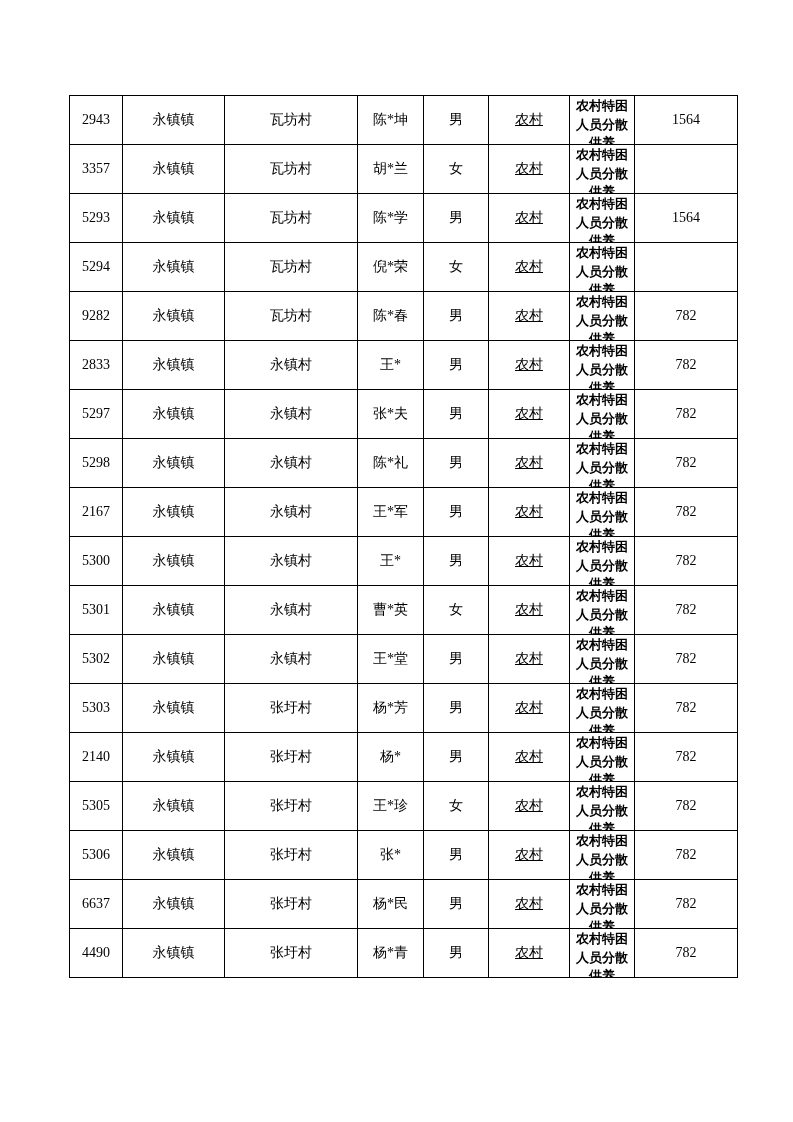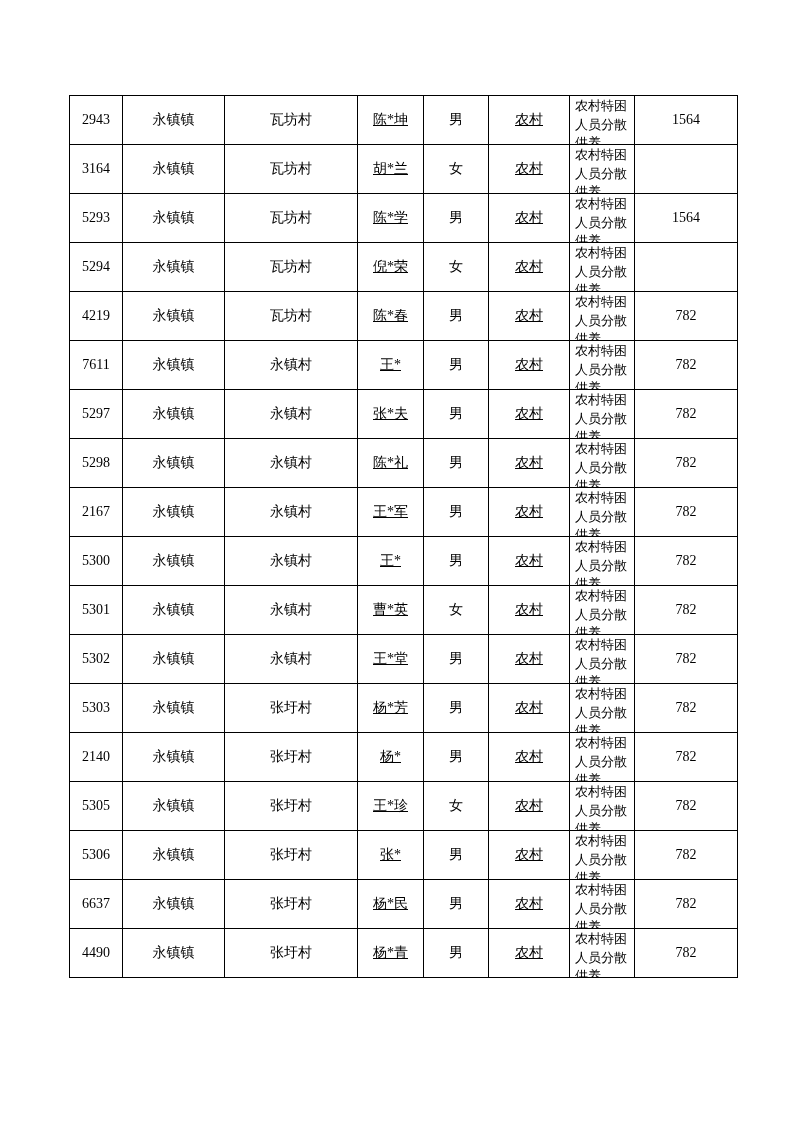--- a/index.html
+++ b/index.html
@@ -32,34 +32,35 @@
     padding: 0;
     text-align: center;
     vertical-align: middle;
     font-size: 14px;
     line-height: 1.15;
     overflow: hidden;
   }
   td.col-id      { width: 52px;  font-size: 13.5px; }
   td.col-town    { width: 101px; }
   td.col-village { width: 132px; margin-left: 16px; }
-  td.col-person  { width: 65px; text-decoration: underline;  }
+  td.col-person  { width: 65px;  }
   td.col-gender  { width: 64px;  }
   td.col-category{ width: 80px; text-decoration: underline;  }
   td.col-type    { width: 64px;  vertical-align: top; }
   td.col-amount  { width: 102px; font-size: 13.5px; }
   .type-inner {
     width: 54px;
     height: 47px;
     margin: 1px auto 0 auto;
     overflow: hidden;
     word-break: break-all;
-    text-align: left;
+    text-align: center;
     font-size: 13px;
     line-height: 18.5px;
+    font-weight: bold;
   }
 </style>
 </head>
 <body>
 
 <div class="page">
   <table class="data-table">
     <tbody id="table-body">
         <tr>
     <td class="col-id">2943</td>
@@ -67,21 +68,21 @@
     <td class="col-village">瓦坊村</td>
     <td class="col-person">陈*坤</td>
     <td class="col-gender">男</td>
     <td class="col-category">农村</td>
     <td class="col-type">
       <div class="type-inner">农村特困人员分散供养</div>
     </td>
     <td class="col-amount">1564</td>
   </tr>
         <tr>
-    <td class="col-id">3164</td>
+    <td class="col-id">3357</td>
     <td class="col-town">永镇镇</td>
     <td class="col-village">瓦坊村</td>
     <td class="col-person">胡*兰</td>
     <td class="col-gender">女</td>
     <td class="col-category">农村</td>
     <td class="col-type">
       <div class="type-inner">农村特困人员分散供养</div>
     </td>
     <td class="col-amount"></td>
   </tr>
@@ -103,33 +104,33 @@
     <td class="col-village">瓦坊村</td>
     <td class="col-person">倪*荣</td>
     <td class="col-gender">女</td>
     <td class="col-category">农村</td>
     <td class="col-type">
       <div class="type-inner">农村特困人员分散供养</div>
     </td>
     <td class="col-amount"></td>
   </tr>
         <tr>
-    <td class="col-id">4219</td>
+    <td class="col-id">9282</td>
     <td class="col-town">永镇镇</td>
     <td class="col-village">瓦坊村</td>
     <td class="col-person">陈*春</td>
     <td class="col-gender">男</td>
     <td class="col-category">农村</td>
     <td class="col-type">
       <div class="type-inner">农村特困人员分散供养</div>
     </td>
     <td class="col-amount">782</td>
   </tr>
         <tr>
-    <td class="col-id">7611</td>
+    <td class="col-id">2833</td>
     <td class="col-town">永镇镇</td>
     <td class="col-village">永镇村</td>
     <td class="col-person">王*</td>
     <td class="col-gender">男</td>
     <td class="col-category">农村</td>
     <td class="col-type">
       <div class="type-inner">农村特困人员分散供养</div>
     </td>
     <td class="col-amount">782</td>
   </tr>

